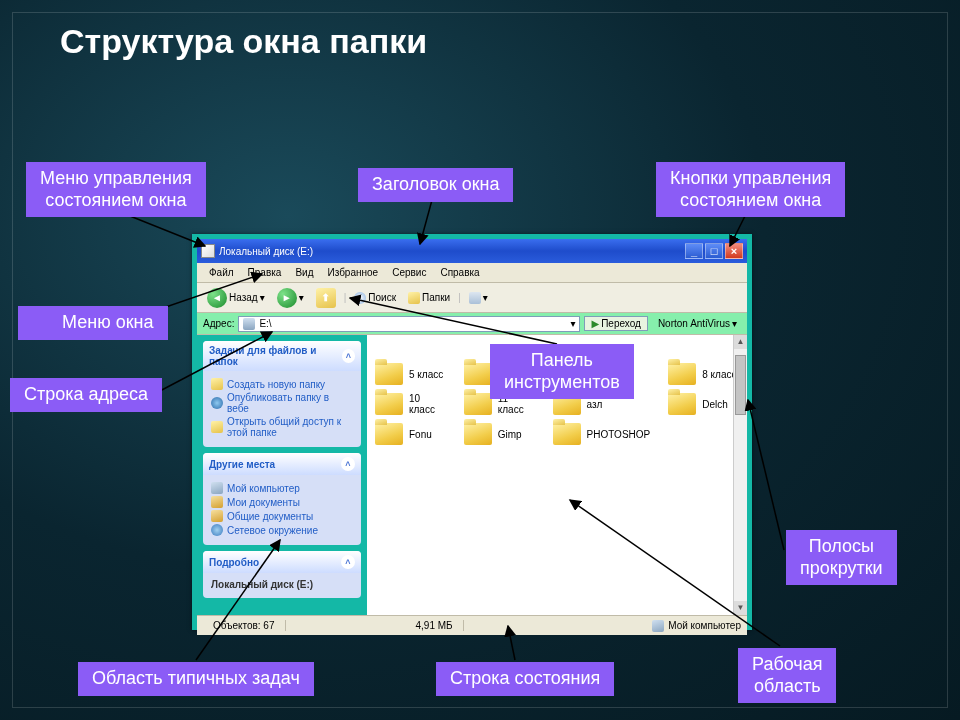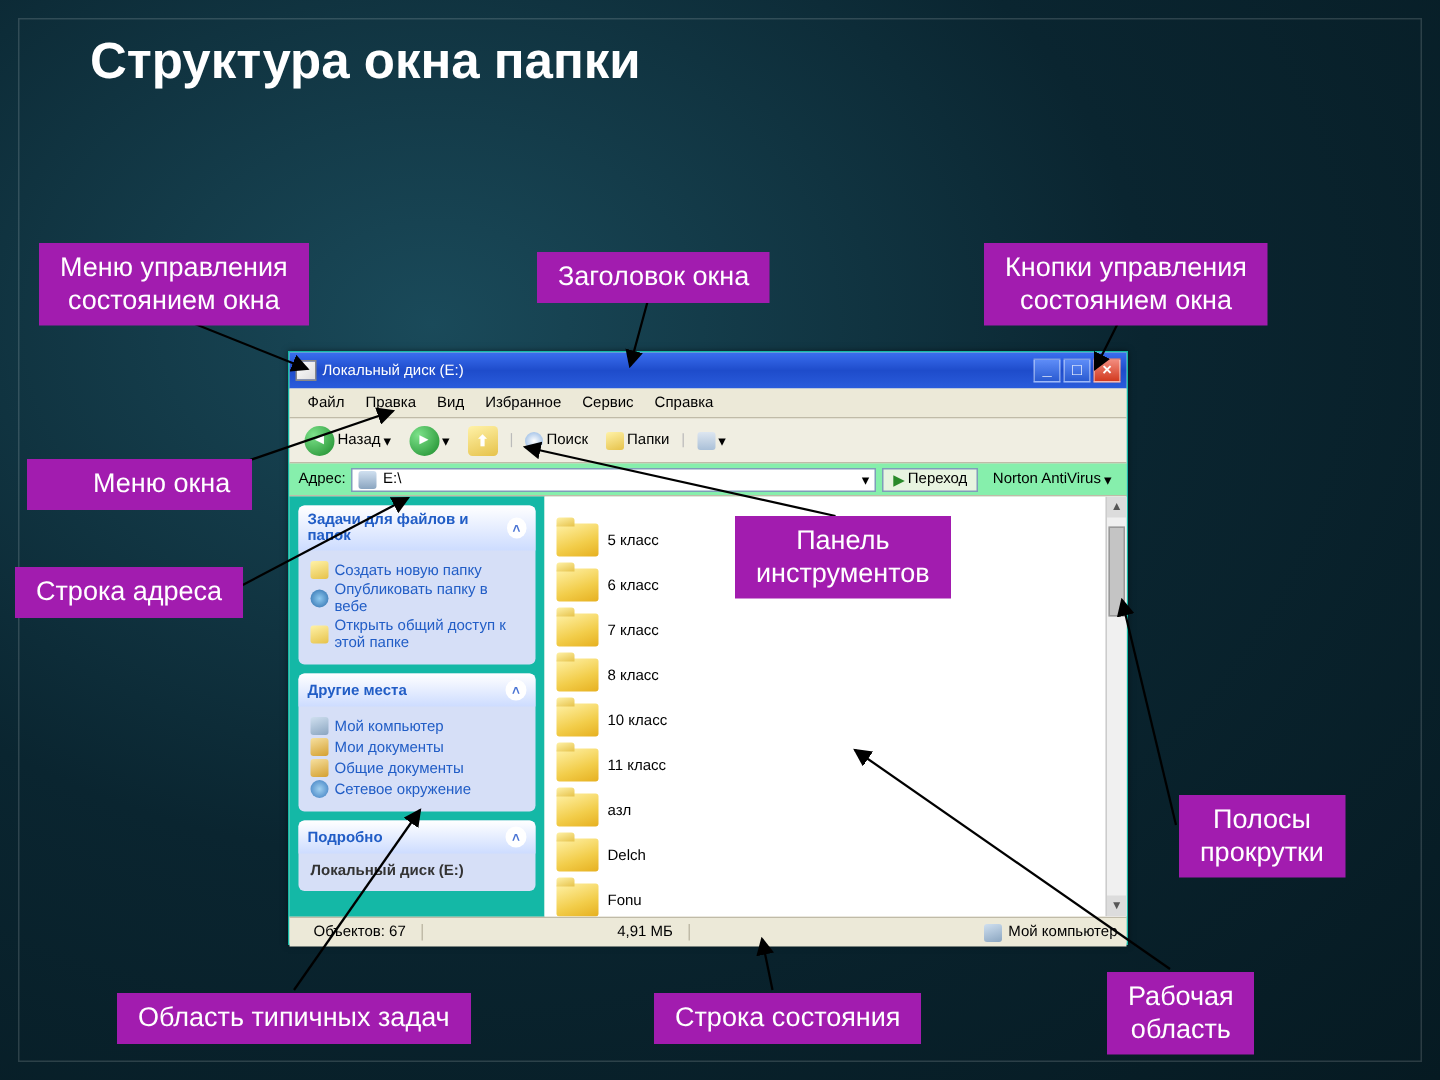--- a/index.html
+++ b/index.html
@@ -18,21 +18,21 @@
   }
   .slide-title {
     color: #fff;
     font-size: 34px;
     font-weight: bold;
     position: absolute;
     left: 60px; top: 22px;
   }
   .label {
     position: absolute;
-    background: #a21caf;
+    background: #8b5cf6;
     color: #fff;
     font-size: 18px;
     text-align: center;
     padding: 6px 14px;
     line-height: 1.2;
     z-index: 10;
     white-space: pre-line;
   }
   svg.arrows {
     position: absolute;
@@ -40,21 +40,21 @@
     width: 960px; height: 720px;
     pointer-events: none;
     z-index: 5;
   }
   
   .win {
     position: absolute;
     left: 192px; top: 234px;
     width: 560px; height: 396px;
     background: #ece9d8;
-    border: 1px solid #14b8a6;
+    border: 5px solid #14b8a6;
     box-shadow: 0 0 4px rgba(0,0,0,0.5);
     font-size: 10px;
     z-index: 2;
   }
   .titlebar {
     height: 24px;
     background: linear-gradient(180deg, #3a6eef 0%, #1e4ccb 50%, #2a5cdc 100%);
     display: flex; align-items: center;
     color: #fff;
     padding: 0 4px;
@@ -106,21 +106,21 @@
   .panel-b { padding:6px 8px 8px 8px; color:#215dc6; }
   .panel-b li { list-style:none; display:flex; gap:4px; align-items:center; padding:1px 0; }
   .mini { width:12px; height:12px; border-radius:2px; flex: none; }
   .ico-folder { background: linear-gradient(160deg,#fff2a8,#e6c24a); }
   .ico-globe  { background: radial-gradient(circle,#8ec9f0,#2a6aaa); border-radius:50%; }
   .ico-share  { background: linear-gradient(160deg,#fff2a8,#e6c24a); position:relative; }
   .ico-pc     { background: linear-gradient(160deg,#d0e0f0,#8aa5c0); }
   .ico-doc    { background: linear-gradient(160deg,#f6e0a0,#d4a030); }
   .ico-net    { background: radial-gradient(circle,#a0d0f0,#3a7abf); border-radius:50%; }
   .content { flex:1; background:#fff; position:relative; overflow:hidden; }
-  .filegrid { padding:16px 4px; display:grid; grid-template-columns: 1fr; gap:4px 10px; }
+  .filegrid { padding:26px 4px; display:grid; grid-template-columns: 1fr 1fr 1fr 1fr; gap:4px 10px; }
   .file { display:flex; align-items:center; gap:6px; padding:2px 4px; }
   .folder {
     width:28px; height:22px; position:relative; flex:none;
     background: linear-gradient(160deg,#fff2a8 0%, #f2cd4a 60%, #e6b020 100%);
     border-radius:2px;
   }
   .folder::before {
     content:"";
     position:absolute;
     left:0; top:-4px; width:12px; height:6px;

